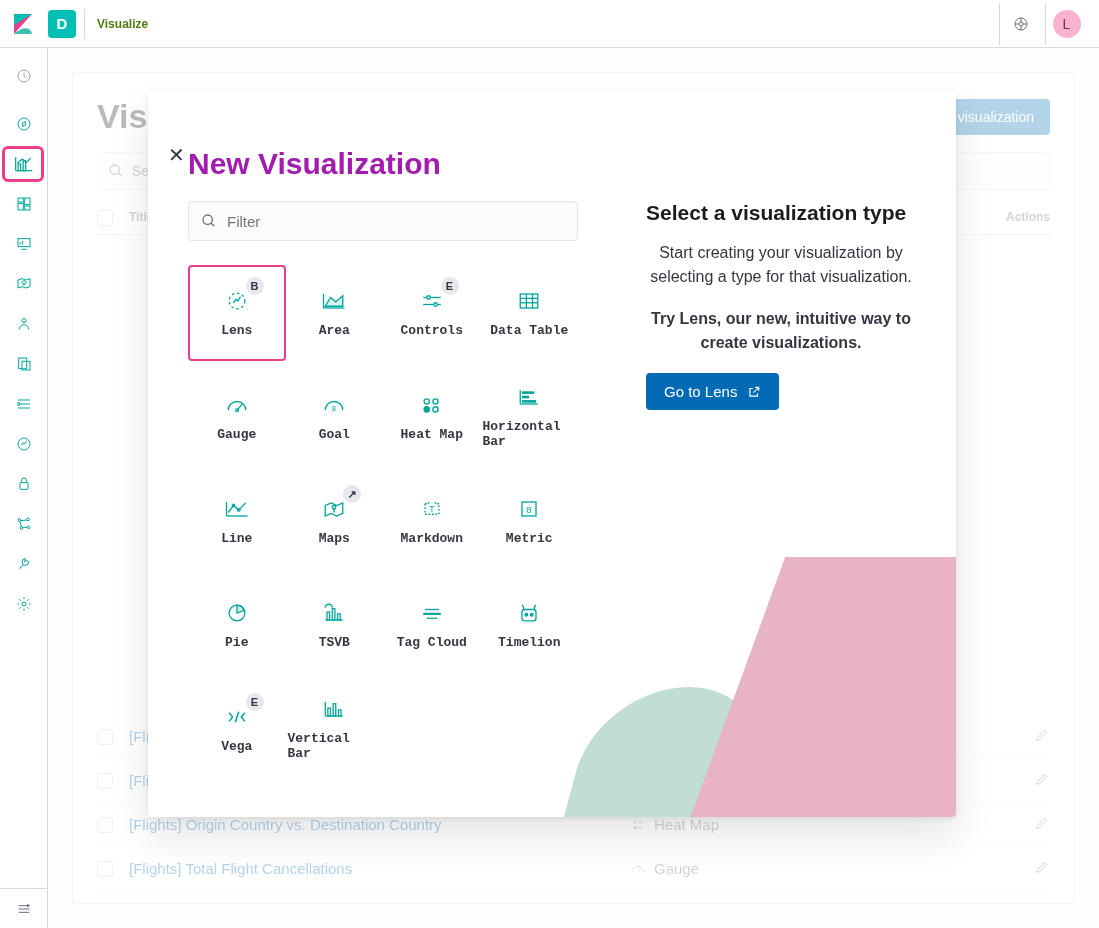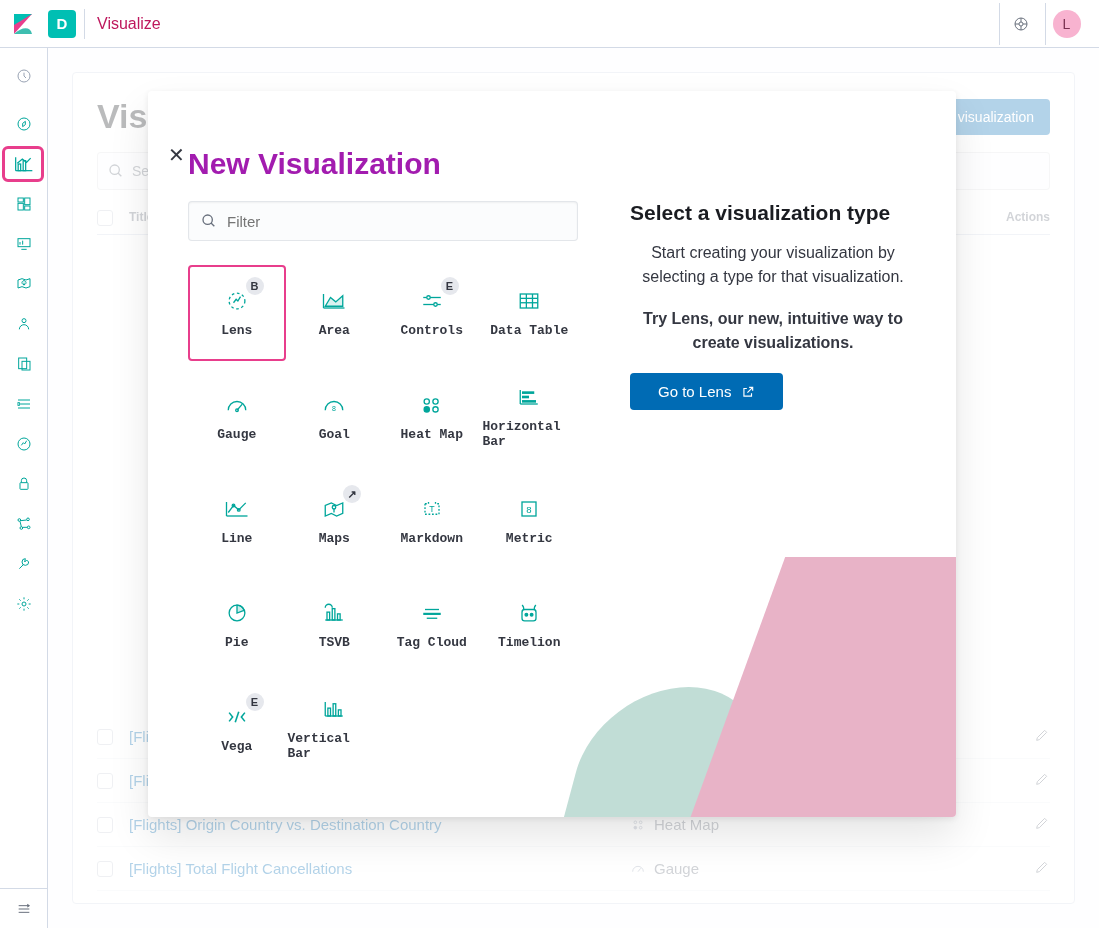--- a/index.html
+++ b/index.html
@@ -3,21 +3,21 @@
 <meta charset="utf-8">
 <style>
 * { box-sizing: border-box; margin: 0; padding: 0; }
 body { font-family: -apple-system, BlinkMacSystemFont, "Segoe UI", Helvetica, Arial, sans-serif; font-size: 14px; color: #343741; background: #fff; width: 1099px; height: 928px; overflow: hidden; position: relative; }
 
 
 .header { height: 48px; border-bottom: 1px solid #d3dae6; display: flex; align-items: center; padding: 0 12px; gap: 12px; }
 .logo { width: 24px; height: 24px; position: relative; }
 .logo svg { width: 24px; height: 24px; }
 .space-badge { width: 28px; height: 28px; background: #00bfb3; border-radius: 4px; display: flex; align-items: center; justify-content: center; color: #fff; font-weight: 600; font-size: 15px; }
-.breadcrumb { font-size: 16px; color: #be185d; font-weight: 400; }
+.breadcrumb { font-size: 12px; color: #4d7c0f; font-weight: 700; }
 .header-spacer { flex: 1; }
 .header-right { display: flex; align-items: center; gap: 4px; }
 .header-icon-box { width: 42px; height: 42px; display: flex; align-items: center; justify-content: center; border-left: 1px solid #d3dae6; }
 .avatar { width: 28px; height: 28px; border-radius: 50%; background: #f8b3d0; display: flex; align-items: center; justify-content: center; font-size: 14px; color: #7a3050; font-weight: 500; }
 
 
 .sidebar { position: absolute; left: 0; top: 48px; bottom: 0; width: 48px; border-right: 1px solid #d3dae6; background: #fff; display: flex; flex-direction: column; padding-top: 8px; }
 .sidebar-item { width: 48px; height: 40px; display: flex; align-items: center; justify-content: center; color: #00a69b; cursor: pointer; }
 .sidebar-item.recent { color: #98a2b3; }
 .sidebar-item.active { position: relative; }
@@ -42,37 +42,37 @@
 .checkbox { width: 16px; height: 16px; border: 1px solid #c9cdd6; border-radius: 3px; background:#fff; }
 .pencil { color:#69707d; width:16px; height:16px; }
 
 
 .overlay { position: absolute; inset: 0; background: rgba(255,255,255,0.7); top: 48px; left: 48px; }
 
 
 .modal { position: absolute; left: 148px; top: 91px; width: 808px; background: #fff; border-radius: 4px; box-shadow: 0 20px 40px rgba(0,0,0,0.1), 0 2px 6px rgba(0,0,0,0.08); padding: 32px 40px 40px 40px; z-index: 10; overflow: hidden; }
 .modal-close { position: absolute; right: 20px; top: 20px; font-size: 20px; color: #343741; cursor: pointer; background:none; border:none; }
 .modal-title { font-size: 30px; font-weight: 600; margin-bottom: 20px; color:#a21caf; }
-.modal-body { display: flex; gap: 52px; }
+.modal-body { display: flex; gap: 68px; }
 .modal-left { flex: 0 0 390px; }
 .filter-input { display:flex; align-items:center; gap:10px; border: 1px solid rgba(22,41,71,0.1); background: #fbfcfd; height: 40px; border-radius: 4px; padding: 0 12px; color:#69707d; margin-bottom: 24px; box-shadow: inset 0 1px 2px rgba(0,0,0,0.05); }
 .filter-input input { border:none; outline:none; background:transparent; font-size:15px; flex:1; color:#343741; }
 .viz-grid { display: grid; grid-template-columns: repeat(4, 1fr); gap: 8px 0; }
 .viz-card { height: 96px; display:flex; flex-direction:column; align-items:center; justify-content:center; gap:10px; border: 2px solid transparent; border-radius: 4px; cursor: pointer; position: relative; }
 .viz-card.selected { border-color: #e83e8c; }
 .viz-icon { width: 28px; height: 24px; color:#00a69b; display:flex; align-items:center; justify-content:center; }
 .viz-icon svg { width: 100%; height: 100%; }
 .viz-label { font-size: 13px; font-weight: 600; color:#343741;font-family:Liberation Mono, monospace; }
 .viz-badge { position: absolute; top: 10px; right: 20px; background:#e6e8ed; border-radius: 50%; width: 18px; height: 18px; font-size: 11px; font-weight:600; display:flex; align-items:center; justify-content:center; color:#343741; }
 
 .modal-right { flex: 1; position: relative; }
 .right-title { font-size: 21px; font-weight: 700; margin-bottom: 16px; color:#1a1c21; }
 .right-text { font-size: 16px; line-height: 1.5; color:#343741; margin-bottom: 18px; text-align: center; }
 .right-text strong { font-weight: 700; }
-.go-btn { background:#006bb4; color:#fff; border:none; padding: 10px 28px; border-radius: 4px; font-size: 15px; display:inline-flex; align-items:center; gap:10px; cursor:pointer; }
+.go-btn { background:#006bb4; color:#fff; border:none; padding: 10px 18px; border-radius: 4px; font-size: 15px; display:inline-flex; align-items:center; gap:10px; cursor:pointer; }
 
 .modal-deco1 { position:absolute; right:-40px; bottom:-40px; width: 320px; height: 300px; background: #e8b3c7; transform: skewX(-20deg) rotate(0deg); transform-origin: bottom right; z-index:-1; border-radius: 0; }
 .modal-deco2 { position:absolute; right: 200px; bottom:-40px; width: 180px; height: 170px; background: #c1ddd6; transform: skewX(-15deg); z-index:-1; border-radius: 50% 50% 0 0; }
 .modal-bg { position:absolute; left:0; right:0; bottom:0; height: 280px; overflow:hidden; pointer-events:none; z-index: 0; }
 .modal-body, .modal-title, .modal-close { position: relative; z-index: 2; }
 
 
 .sm-icon { width:16px; height:16px; }
 </style>
 </head>

